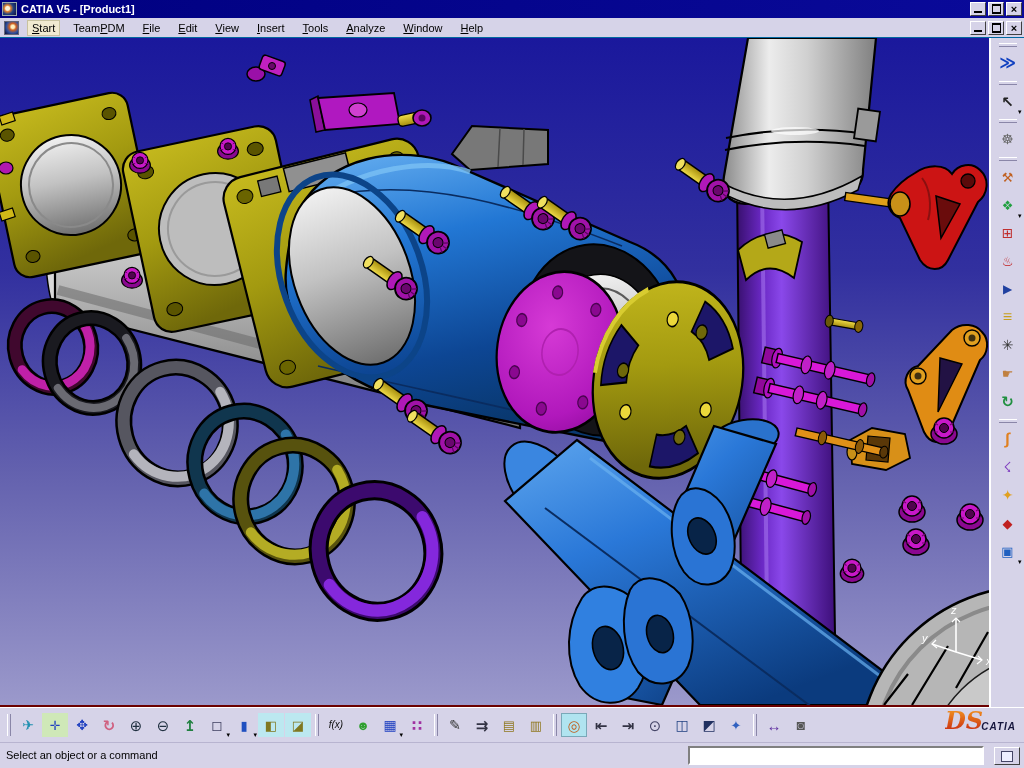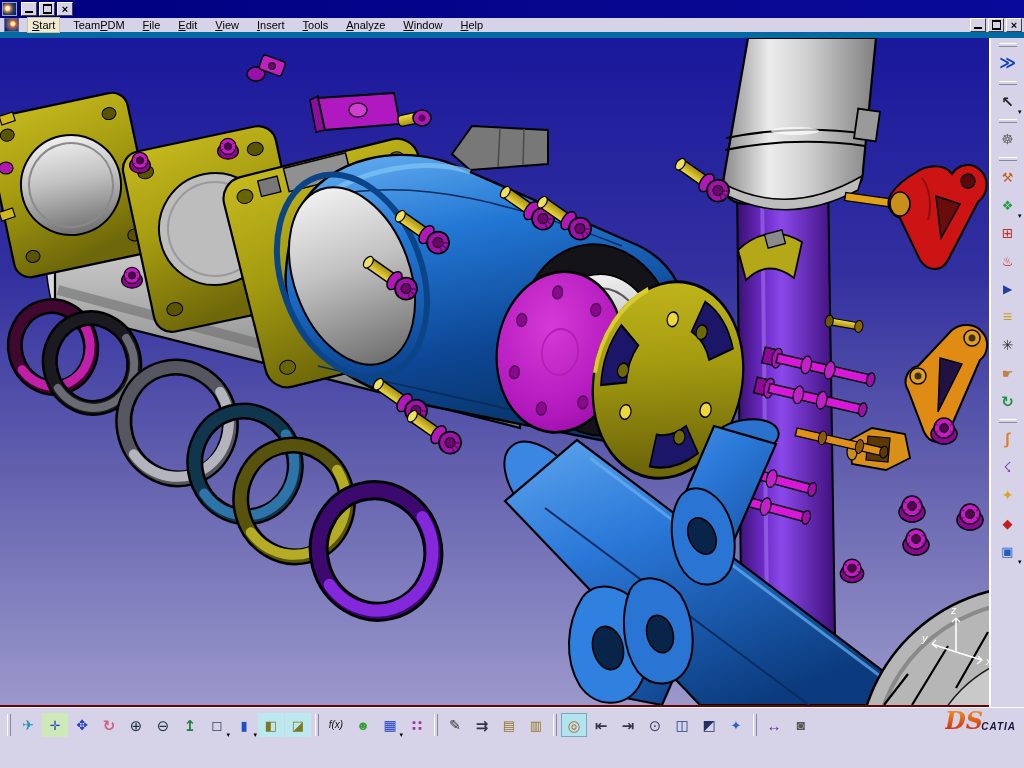--- a/index.html
+++ b/index.html
@@ -20,21 +20,21 @@
     display:flex;align-items:flex-end;justify-content:center;}
   .glyph-min{width:8px;height:2px;background:#000;margin-bottom:2px;}
   .glyph-restore{position:absolute;left:3px;top:2px;width:9px;height:8px;}
   .glyph-restore:before{content:"";position:absolute;right:0;top:0;width:7px;height:6px;border:1px solid #000;border-top-width:2px;background:#d6d3e8;}
   .glyph-restore:after{content:"";position:absolute;left:0;bottom:0;width:7px;height:6px;border:1px solid #000;border-top-width:2px;background:#d6d3e8;}
   .glyph-close{position:absolute;left:0;top:-1px;width:100%;text-align:center;
     font-size:11px;font-weight:bold;color:#000;line-height:14px;}
 
   
   .menubar{position:absolute;left:0;top:18px;width:1024px;height:20px;
-    background:#d6d3e8;border-bottom:6px solid #0369a1;display:flex;align-items:center;
+    background:#d6d3e8;border-bottom:1px solid #0369a1;display:flex;align-items:center;
     font-size:11px;color:#000;padding-left:2px;}
   .doc-icon{width:15px;height:14px;margin:0 8px 0 2px;border:1px solid #667;
     background:radial-gradient(circle at 60% 40%,#fff0c0 0 15%,#d06020 32%,#3050a0 60%,#0a0a30 100%);}
   .menu-item{padding:2px 5px;margin-right:8px;white-space:nowrap;cursor:default;}
   .menu-item u{text-decoration:underline;}
   .menu-item.active{background:#f1ead1;border:1px solid #c8c2a0;padding:1px 4px;}
   .menubar .winbtns{margin-left:auto;}
 
   
   .main{position:absolute;left:0;top:38px;width:1024px;height:669px;}
@@ -81,20 +81,21 @@
   .panel-btn:before{content:"";position:absolute;left:6px;top:3px;width:10px;height:9px;
     border:1px solid #446;background:#eef;}
 </style>
 </head>
 <body>
 
 <div class="app">
 
   <div class="titlebar">
     <div class="app-icon"></div>
+    <div class="title-text">CATIA V5 - [Product1]</div>
     <div class="winbtns">
       <div class="win-btn">
           <div class="glyph-min"></div>
         </div>
       <div class="win-btn">
           <div class="glyph-restore"></div>
         </div>
       <div class="win-btn">
           <div class="glyph-close">×</div>
         </div>
@@ -621,14 +622,19 @@
       </div>
       <div class="hhandle"></div>
       <div class="tbtn">
         <span class="g" style="color: rgb(96, 48, 160); font-size: 15px; font-weight: bold;">↔</span>
       </div>
       <div class="tbtn">
         <span class="g" style="color: rgb(85, 85, 85); font-size: 14px;">◙</span>
       </div>
     </div>
 
+  <div class="statusbar">
+    <span class="status-msg">Select an object or a command</span>
+    <input class="cmd-input" type="text" placeholder="" style="">
+    <div class="panel-btn"></div>
+  </div>
 
 </div>
 
 </body></html>

